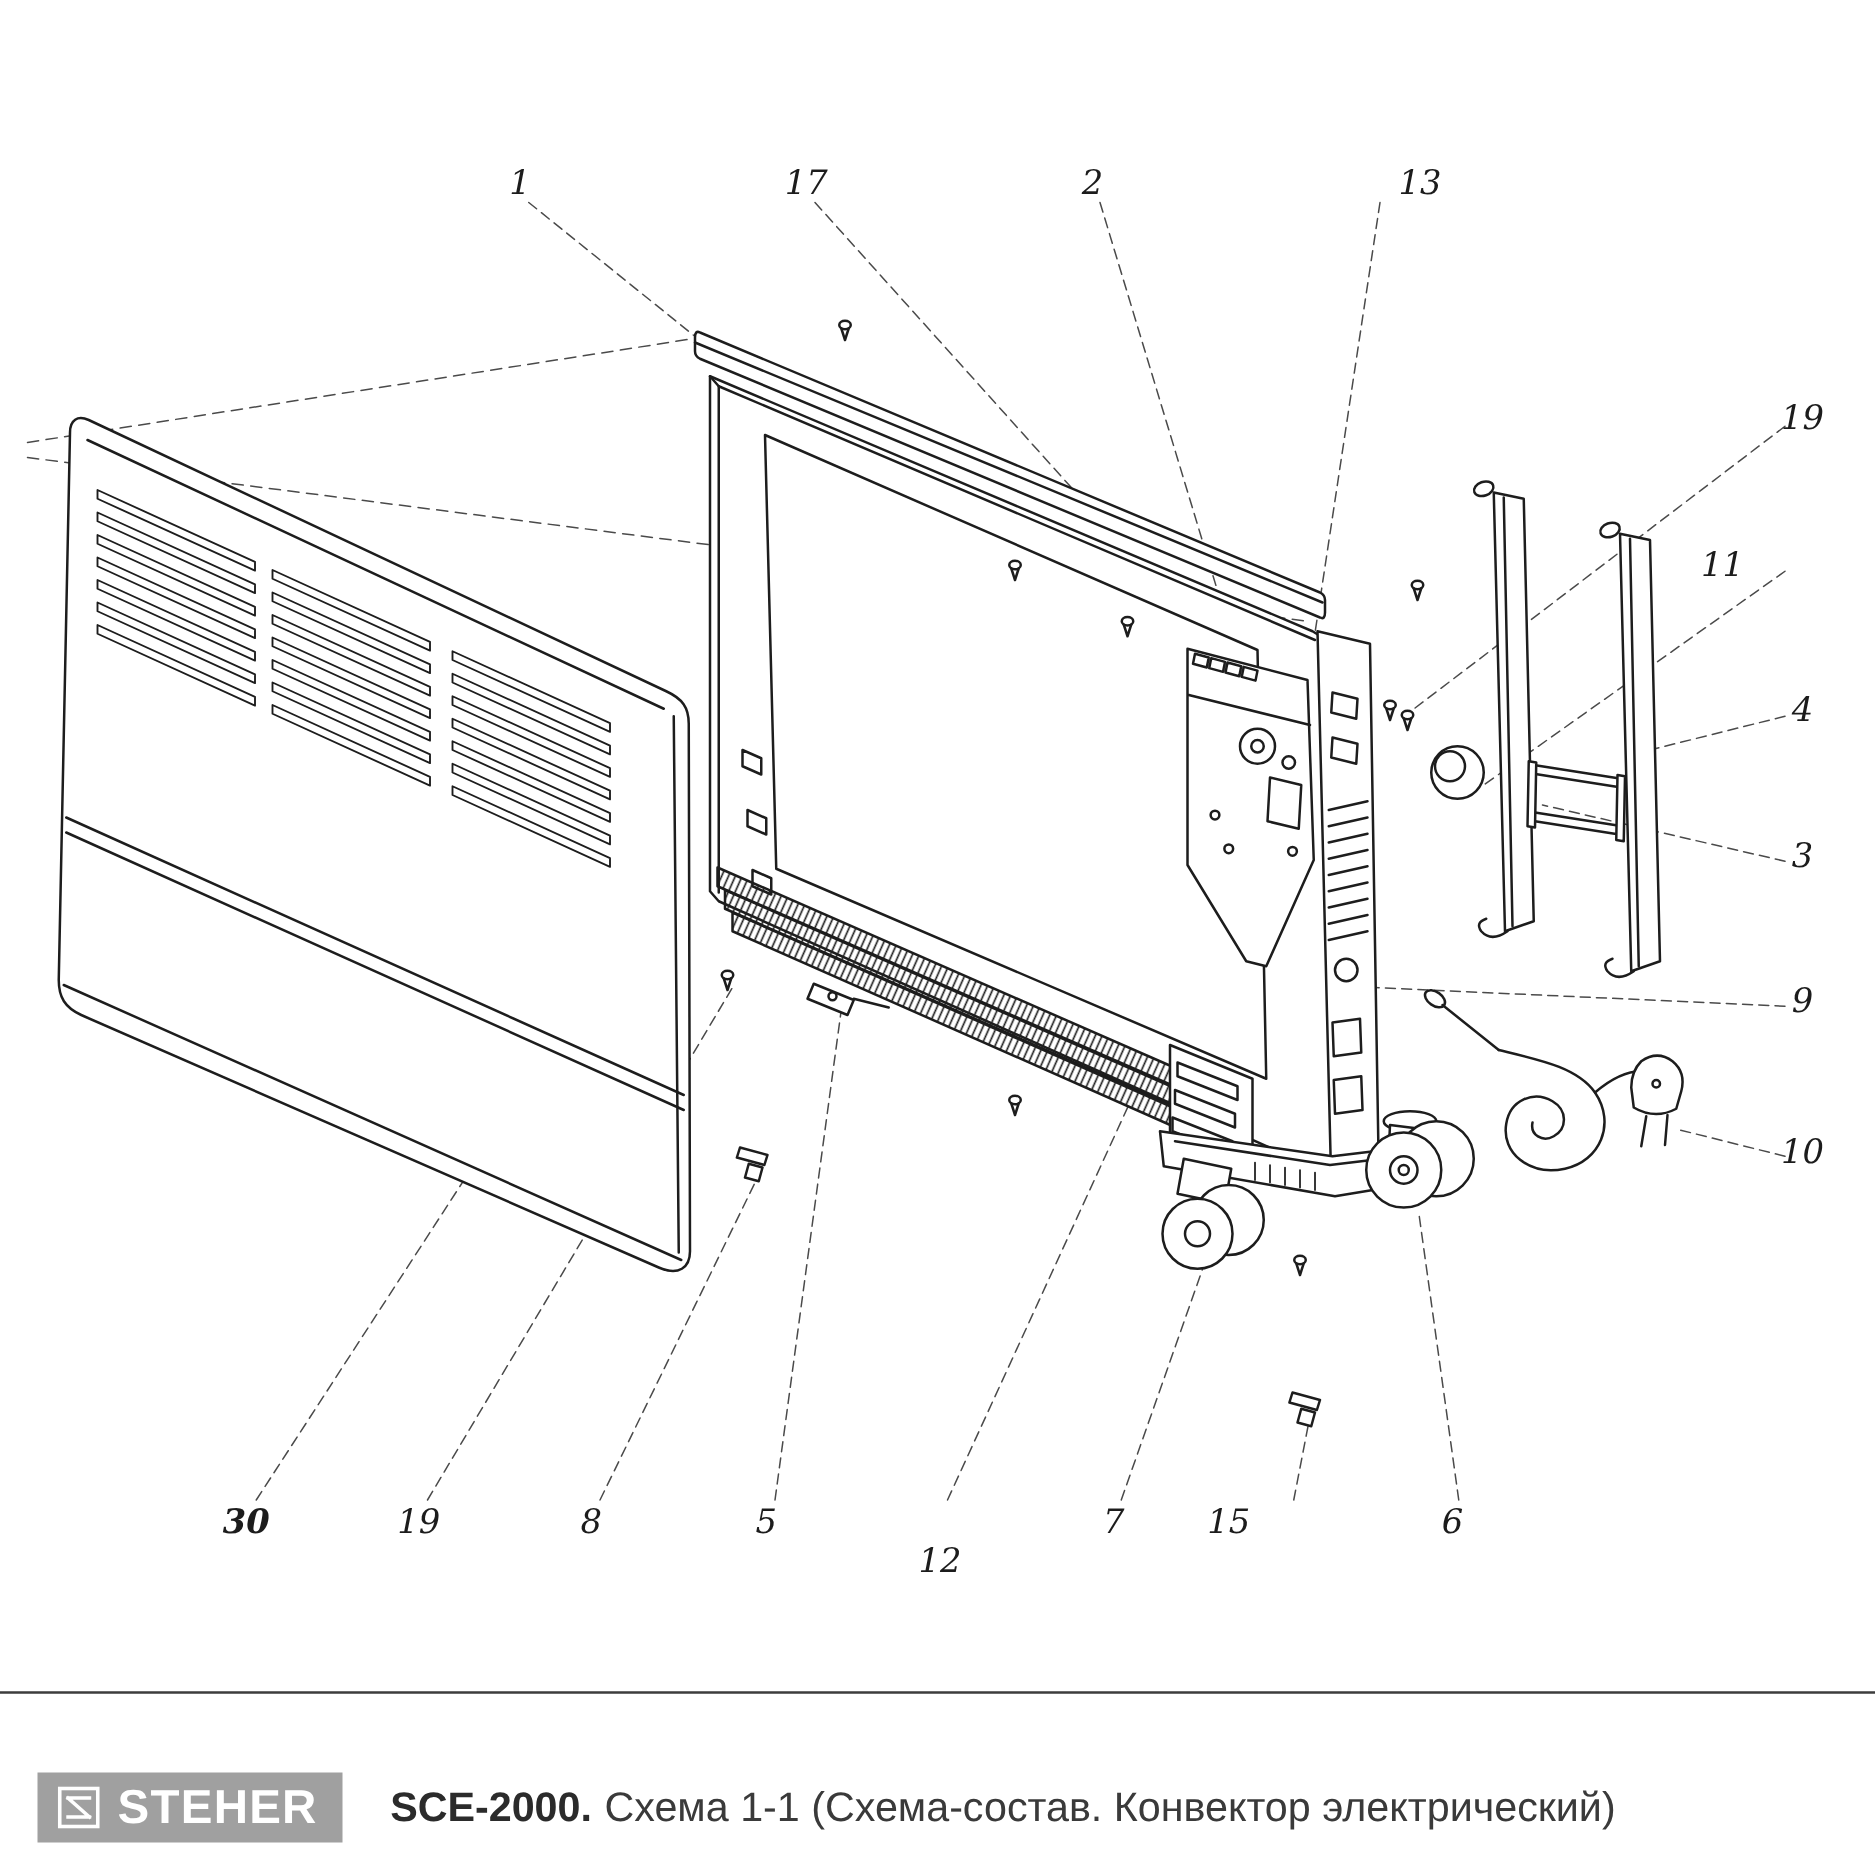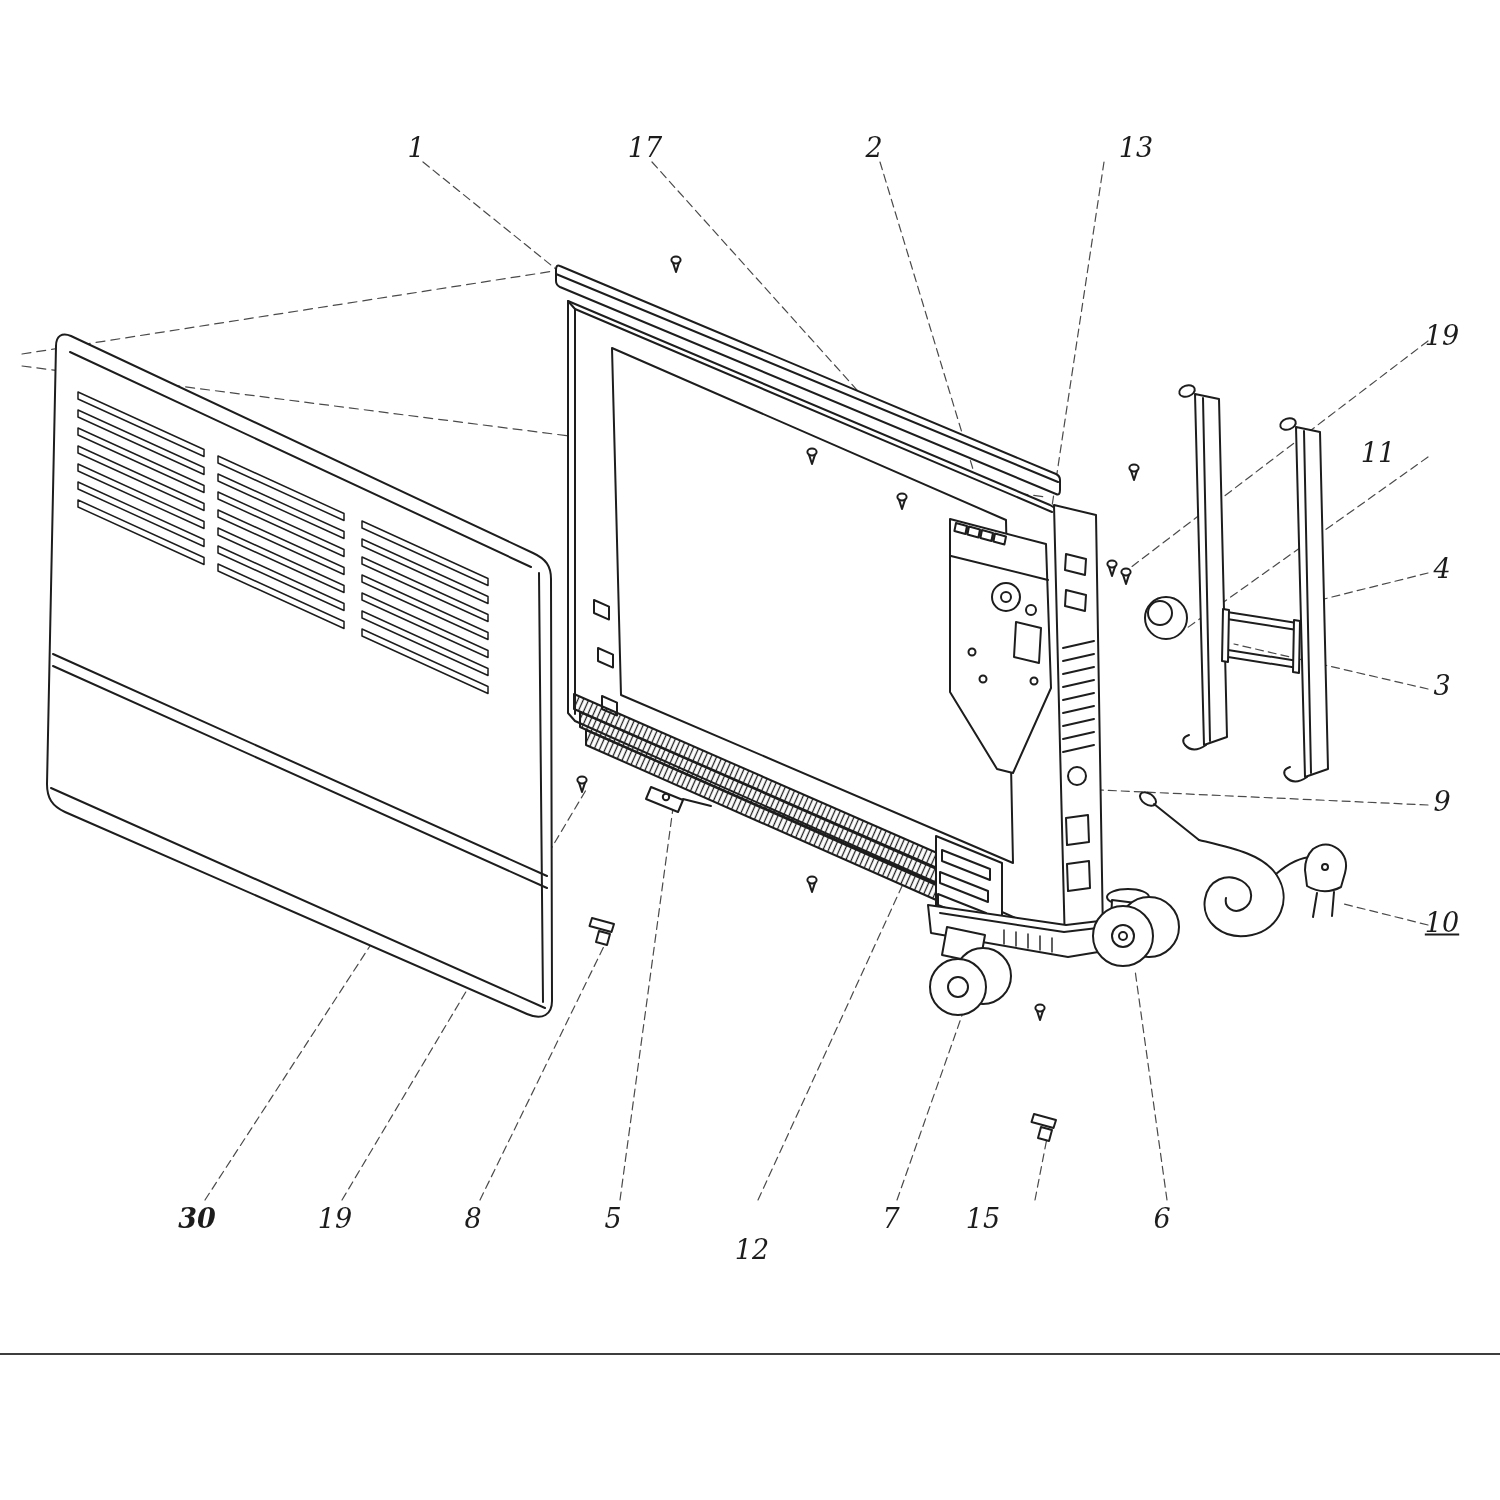--- a/index.html
+++ b/index.html
@@ -255,29 +255,41 @@
 <div id="callout-layer">
       <span class="callout" style="left: 416px; top: 147px;">1</span>
       <span class="callout" style="left: 645px; top: 147px;">17</span>
       <span class="callout" style="left: 874px; top: 147px;">2</span>
       <span class="callout" style="left: 1100px; top: 147px; margin-left: 36px;">13</span>
       <span class="callout" style="left: 1442px; top: 335px;">19</span>
       <span class="callout" style="left: 1378px; top: 452px;">11</span>
       <span class="callout" style="left: 1442px; top: 568px;">4</span>
       <span class="callout" style="left: 1442px; top: 685px;">3</span>
       <span class="callout" style="left: 1442px; top: 801px;">9</span>
-      <span class="callout" style="left: 1442px; top: 922px; text-decoration: underline;">10</span>
+      <span class="callout" style="left: 1442px; top: 922px;">10</span>
       <span class="callout" style="left: 197px; top: 1218px; font-weight: bold;">30</span>
       <span class="callout" style="left: 335px; top: 1218px;">19</span>
       <span class="callout" style="left: 473px; top: 1218px;">8</span>
       <span class="callout" style="left: 613px; top: 1218px;">5</span>
       <span class="callout" style="left: 752px; top: 1218px; margin-top: 31px;">12</span>
       <span class="callout" style="left: 891px; top: 1218px;">7</span>
       <span class="callout" style="left: 983px; top: 1218px;">15</span>
       <span class="callout" style="left: 1162px; top: 1218px;">6</span>
     </div>
 
 </div>
 
 <div class="footer-rule"></div>
 
 <div class="footer">
+  <div class="logo">
+    <svg width="38" height="38" viewBox="0 0 40 40">
+      <g stroke="#ffffff" stroke-width="3" fill="none" stroke-linecap="square">
+        <rect x="4" y="4" width="32" height="32"></rect>
+        <path d="M11,12 H29 M11,12 L29,28 M11,28 H29"></path>
+      </g>
+    </svg>
+    <span class="logo-text">STEHER</span>
+  </div>
+  <div class="title">
+    <span class="model">SCE-2000.</span><span>Схема 1-1 (Схема-состав. Конвектор электрический)</span>
+  </div>
 </div>
 
 </body></html>

